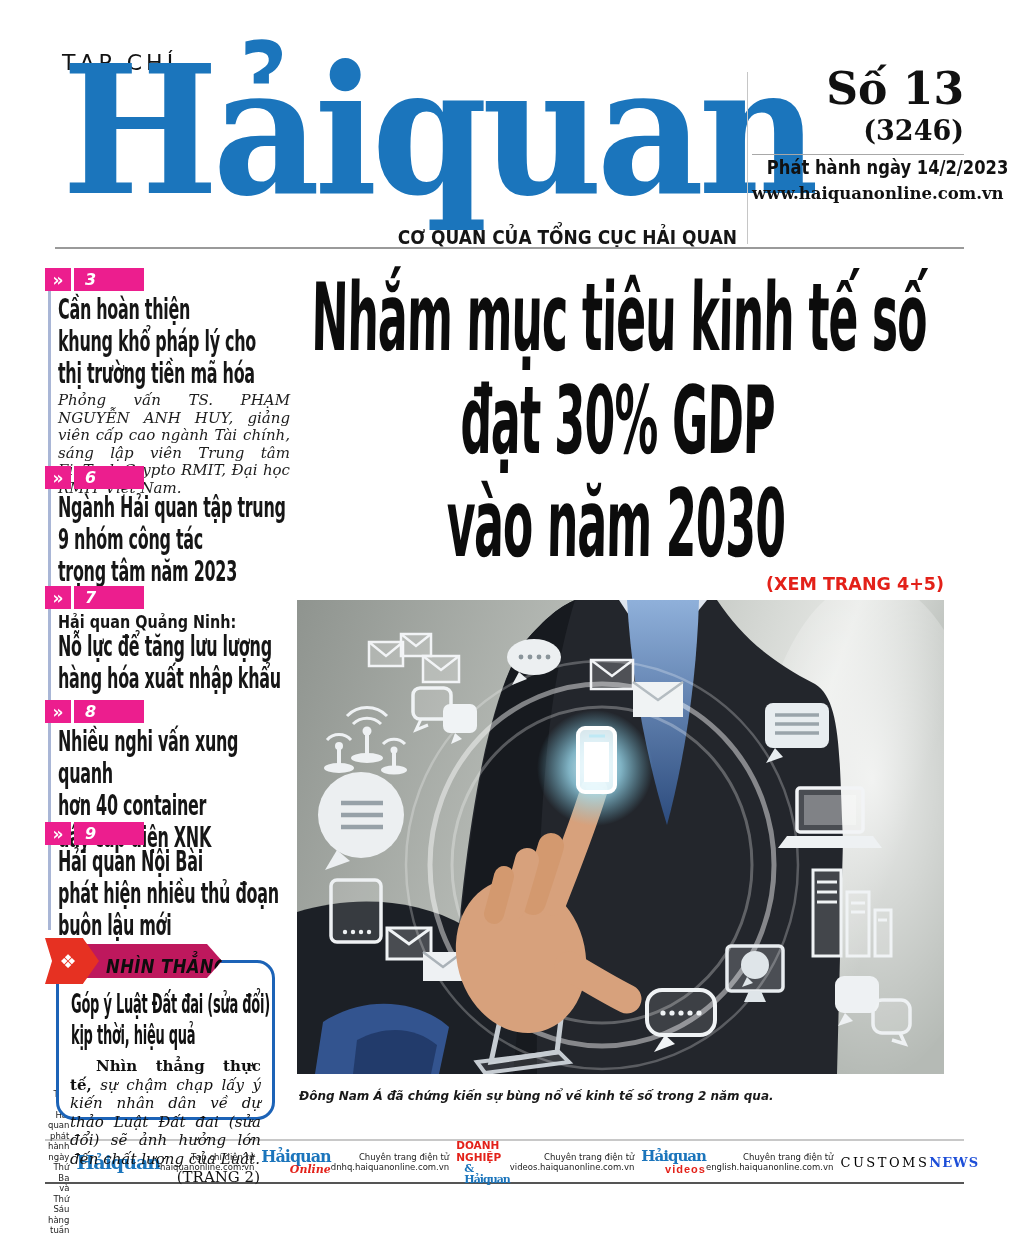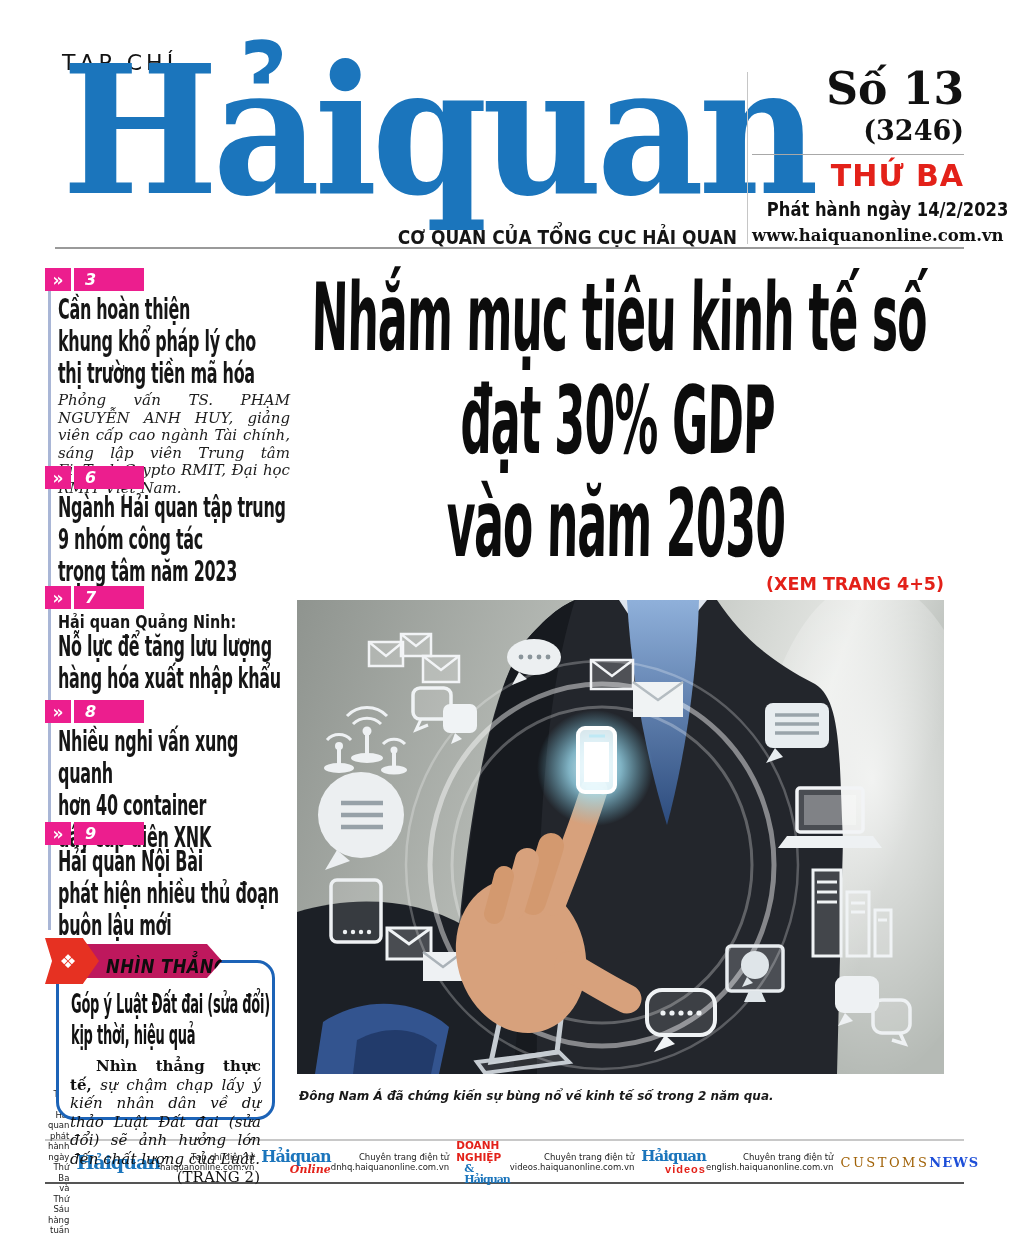--- a/index.html
+++ b/index.html
@@ -83,37 +83,36 @@
   .flogo-col { display:flex; flex-direction:column; align-items:flex-end; }
   .flogo-hq { font-size:19px; }
   .flogo-hq2 { font-size:16px; }
   .flogo-online { font-size:11px; color:#e32119; font-style:italic; margin-top:-1px; letter-spacing:0; }
   .flogo-dn1 { font-family:"DejaVu Sans", sans-serif; font-size:10.5px; color:#e32119;
                font-weight:bold; letter-spacing:0; }
   .flogo-dn2 { font-family:"DejaVu Serif", serif; font-size:11px; color:#1b75bc;margin-left:8px; }
   .flogo-videos { font-size:11px; color:#e32119; font-family:Liberation Sans, sans-serif;
                   font-weight:bold; letter-spacing:1px; margin-top:-1px; }
   .flogo-customs { font-family:"DejaVu Serif", serif; font-size:13px; }
-  .flogo-customs .c1 { color:#a16207; letter-spacing:2.5px; }
+  .flogo-customs .c1 { color:#000000; letter-spacing:2.5px; }
   .flogo-customs .c2 { color:#1d4ed8; font-weight:bold; letter-spacing:1px; }
   .fdiv { width:1px; height:26px; background:#9a9a9a; }
 </style>
 </head>
 <body>
 
 <div class="abs kicker">TẠP CHÍ</div>
 <div class="abs logo">Hảiquan</div>
 <div class="abs tagline">CƠ QUAN CỦA TỔNG CỤC HẢI QUAN</div>
 <div class="abs head-vdiv"></div>
 
 <div class="abs issue-block">
   <div class="issue-no">Số 13</div>
   <div class="issue-sub">(3246)</div>
   <div class="issue-rule"></div>
-  <div class="weekday">THỨ BA</div>
   <div class="pubdate">Phát hành ngày 14/2/2023</div>
   <div class="website">www.haiquanonline.com.vn</div>
 </div>
 <div class="abs head-rule"></div>
 
 <div class="abs side-vline"></div>
 
 <div class="abs badge" style="left:45px; top:268px;">
   <span class="chev">»</span>
   <span class="num">3</span>

